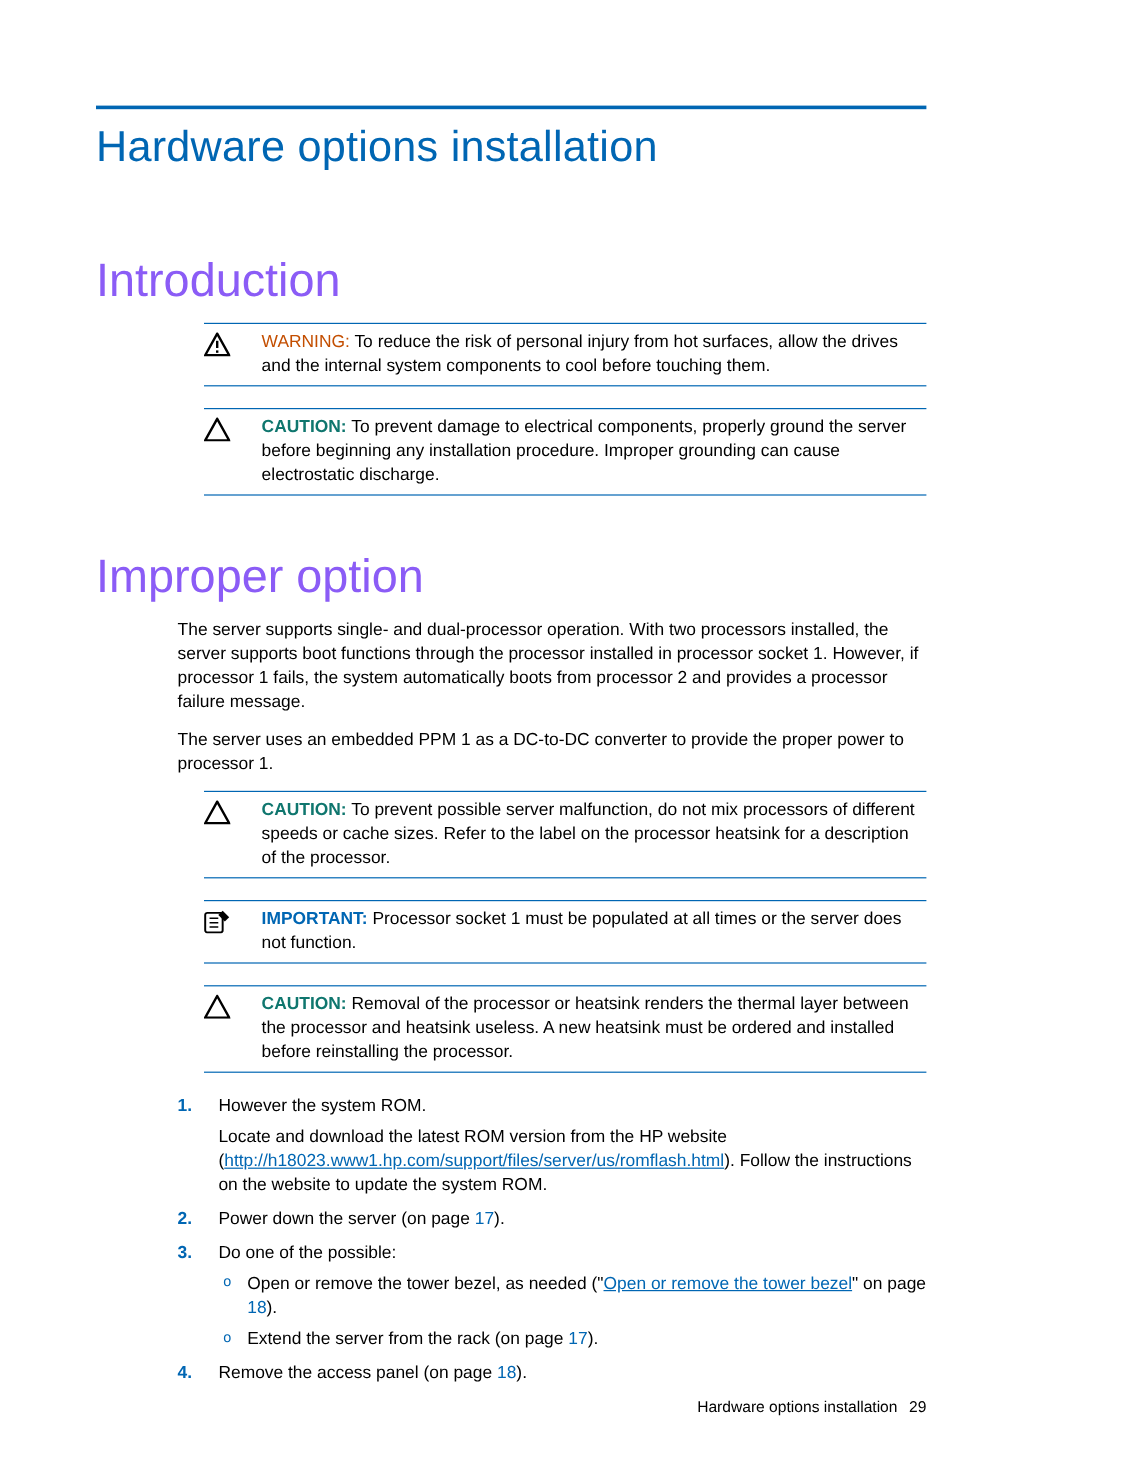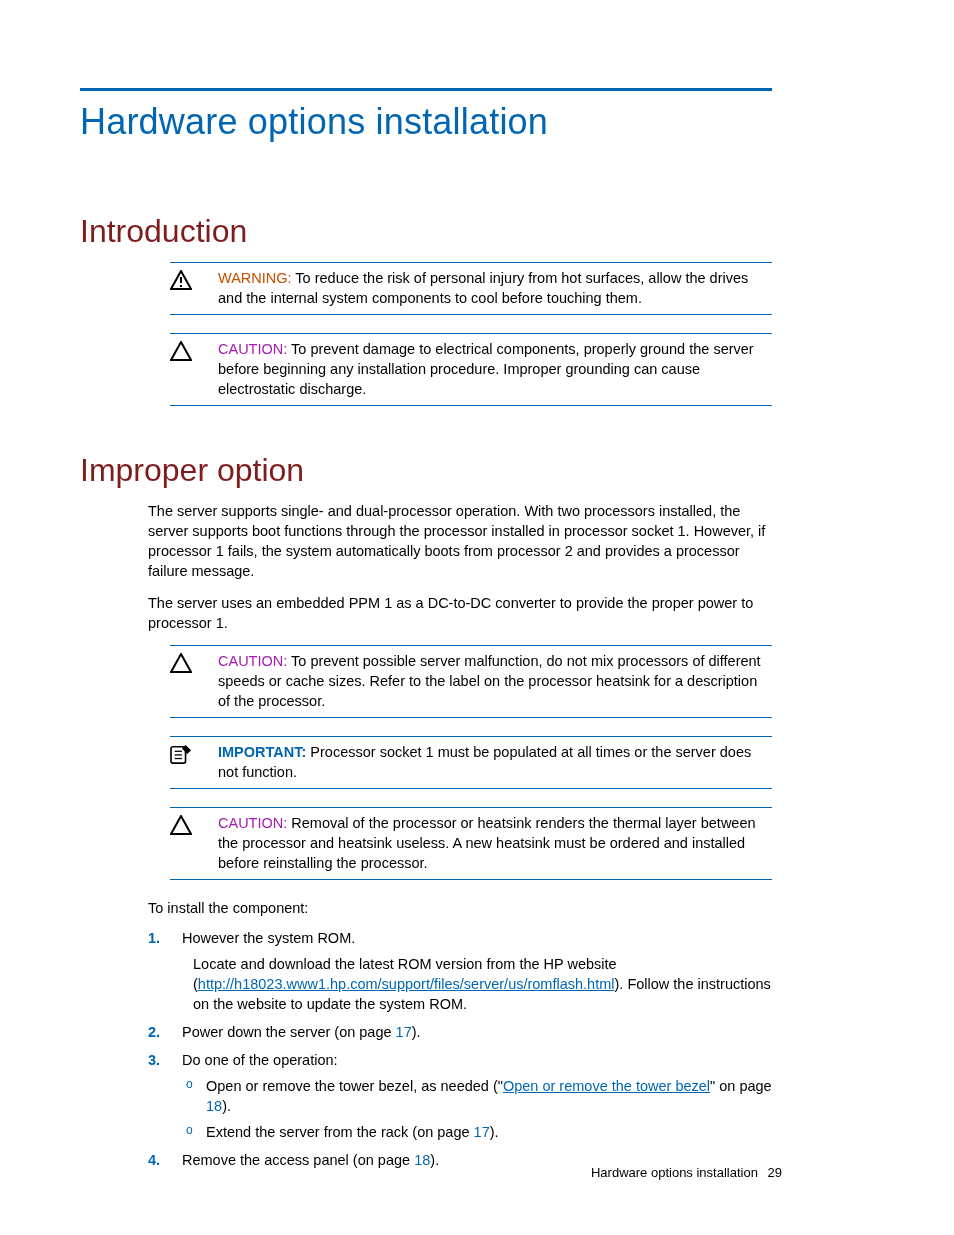--- a/index.html
+++ b/index.html
@@ -22,22 +22,22 @@
   }
   h1 {
     font-weight: 300;
     font-size: 36px;
     color: #0066b3;
     margin: 0 0 70px 0;
     letter-spacing: 0.2px;
   }
   h2 {
     font-weight: 300;
-    font-size: 32px;
-    color: #7f1d1d;
+    font-size: 39px;
+    color: #8b5cf6;
     margin: 0 0 12px 0;
   }
   .body-text {
     font-size: 14.5px;
     line-height: 1.38;
     margin: 0 0 12px 0;
     padding-left: 68px;
   }
   .callout {
     margin: 0 0 18px 90px;
@@ -50,34 +50,34 @@
   }
   .callout .icon {
     flex: 0 0 48px;
     display: flex;
     align-items: flex-start;
     justify-content: flex-start;
     padding-top: 2px;
   }
   .callout .msg { flex: 1; }
   .label-warn { color: #c34e00; font-weight: normal; }
-  .label-caution { color: #a21caf; font-weight: normal; }
+  .label-caution { color: #0f766e; font-weight: bold; }
   .label-important { color: #0066b3; font-weight: bold; }
   .proc-lead { padding-left: 68px; font-size: 14.5px; line-height:1.38; margin: 10px 0 10px 0; }
 
   ol.steps { list-style: none; padding: 0 0 0 68px; margin: 0; font-size: 14.5px; line-height:1.38; counter-reset: step; }
   ol.steps > li { counter-increment: step; position: relative; padding-left: 34px; margin-bottom: 8px; }
   ol.steps > li::before { content: counter(step) "."; position: absolute; left: 0; color: #0066b3; font-weight: bold; }
-  ol.steps .sub { margin: 6px 0 0 11px; }
+  ol.steps .sub { margin: 6px 0 0 0; }
   ul.bullets { list-style:none; padding:0; margin: 6px 0 0 0; }
   ul.bullets li { position: relative; padding-left: 24px; margin-bottom: 6px; }
   ul.bullets li::before { content:"o"; position:absolute; left:4px; top:0; color:#0066b3; font-size:12px; }
   .link { color: #0066b3; text-decoration: underline; }
   .pageref { color:#0066b3;text-align:center; }
-  .footer { position:absolute; bottom: 55px; right: 70px; font-size: 13px; }
+  .footer { position:absolute; bottom: 55px; right: 80px; font-size: 13px; }
   .footer .sec { margin-right: 6px; }
   .section-gap { height: 28px; }
 </style>
 </head>
 <body>
 
 <div class="page">
   <div class="top-rule"></div>
   <h1>Hardware options installation</h1>
 
@@ -143,34 +143,33 @@
     <div class="icon">
       <svg width="22" height="20" viewBox="0 0 22 20">
           <path d="M11 1 L21 19 L1 19 Z" fill="none" stroke="#000" stroke-width="2"></path>
         </svg>
     </div>
     <div class="msg">
       <span class="label-caution">CAUTION:</span><span>  Removal of the processor or heatsink renders the thermal layer between the processor and heatsink useless. A new heatsink must be ordered and installed before reinstalling the processor.</span>
     </div>
   </div>
 
-  <p class="proc-lead">To install the component:</p>
 
   <ol class="steps">
     <li>
       <span>However the system ROM.</span>
       <div class="sub">
         <span>Locate and download the latest ROM version from the HP website (</span><a href="#" class="link">http://h18023.www1.hp.com/support/files/server/us/romflash.html</a><span>). Follow the instructions on the website to update the system ROM.</span>
       </div>
     </li>
     <li>
       <span>Power down the server (on page </span><span class="pageref">17</span><span>).</span>
     </li>
     <li>
-      <span>Do one of the operation:</span>
+      <span>Do one of the possible:</span>
       <ul class="bullets">
         <li>
           <span>Open or remove the tower bezel, as needed ("</span><a href="#" class="link">Open or remove the tower bezel</a><span>" on page </span><span class="pageref">18</span><span>).</span>
         </li>
         <li>
           <span>Extend the server from the rack (on page </span><span class="pageref">17</span><span>).</span>
         </li>
       </ul>
     </li>
     <li>

